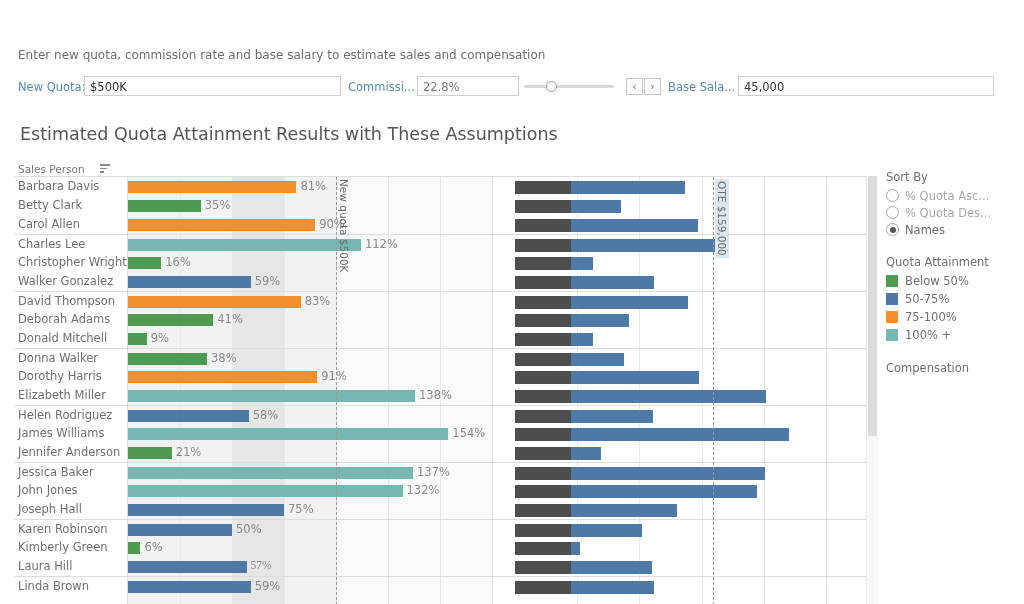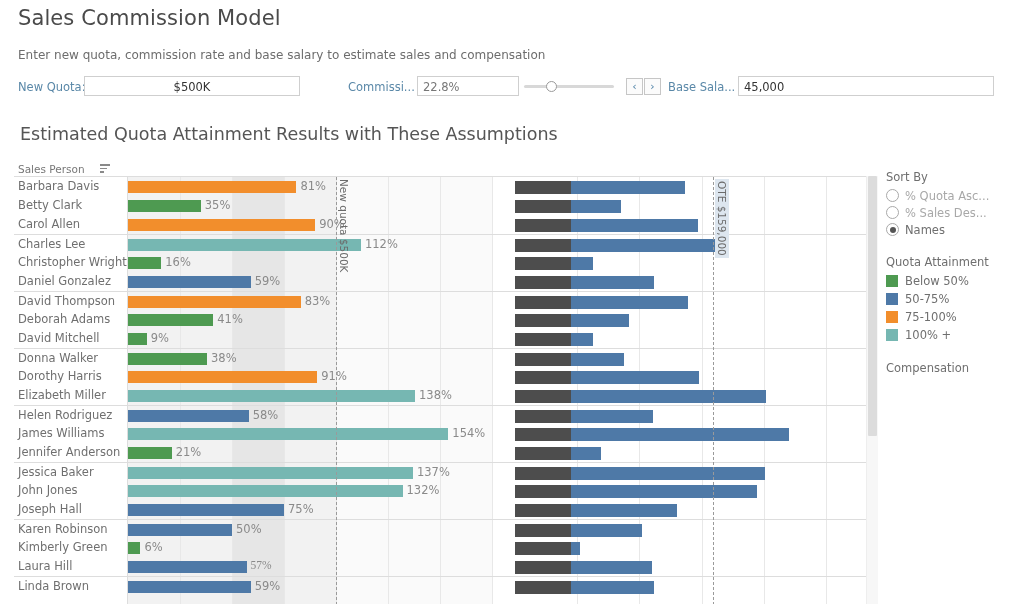--- a/index.html
+++ b/index.html
@@ -143,26 +143,25 @@
   .lg-gap { height: 17px; }
   .sw-item { display: flex; align-items: center; height: 18px; }
   .swatch { width: 12px; height: 12px; margin-right: 7px; flex: none; }
   .sw-label { font-size: 11.5px; color: #6f6f6f; white-space: nowrap; }
 </style>
 </head>
 <body>
 
 <div id="app">
 
-  <div class="dash-title">Sales Commission Model</div>
   <div class="dash-sub">Enter new quota, commission rate and base salary to estimate sales and compensation</div>
 
   <div class="ctrl-row">
     <div class="ctrl-label" style="left:18px;">New Quota:</div>
-    <div class="ctrl-input" style="left:84px;width:216px;text-align:center;">$500K</div>
+    <div class="ctrl-input" style="left:84px;width:257px;">$500K</div>
 
     <div class="ctrl-label" style="left:348px;">Commissi...</div>
     <div class="ctrl-input" style="left:417px;width:102px;color:#777;">22.8%</div>
 
     <div class="slider-wrap" style="left:524px;width:92px;">
       <div class="slider-track"></div>
       <div class="slider-knob" id="slider-knob" style="left: 21.6px;"></div>
     </div>
 
     <div class="stepper" style="left:626px;">‹</div>
@@ -231,21 +230,21 @@
         <div class="lpane">
           <div class="lbar" style="width: 33.28px; background: rgb(78, 154, 81);"></div>
           <div class="lbl" style="left: 37.28px; text-align: center;">16%</div>
         </div>
         <div class="rpane">
           <div class="rbar" style="left: 22px; width: 55.95px; background: rgb(77, 77, 77);"></div>
           <div class="rbar" style="left: 77.95px; width: 22.38px; background: rgb(78, 121, 167);"></div>
         </div>
       </div>
       <div class="row" style="z-index: 3;">
-        <div class="row-name">Daniel Gonzalez</div>
+        <div class="row-name">Walker Gonzalez</div>
         <div class="lpane">
           <div class="lbar" style="width: 122.72px; background: rgb(78, 121, 167);"></div>
           <div class="lbl" style="left: 126.72px;">59%</div>
         </div>
         <div class="rpane">
           <div class="rbar" style="left: 22px; width: 55.95px; background: rgb(77, 77, 77);"></div>
           <div class="rbar" style="left: 77.95px; width: 83.3033px; background: rgb(78, 121, 167);"></div>
         </div>
       </div>
       <div class="row grp" style="z-index: 3;">
@@ -264,21 +263,21 @@
         <div class="lpane">
           <div class="lbar" style="width: 85.28px; background: rgb(78, 154, 81);"></div>
           <div class="lbl" style="left: 89.28px;">41%</div>
         </div>
         <div class="rpane">
           <div class="rbar" style="left: 22px; width: 55.95px; background: rgb(77, 77, 77);"></div>
           <div class="rbar" style="left: 77.95px; width: 58.4367px; background: rgb(78, 121, 167);"></div>
         </div>
       </div>
       <div class="row" style="z-index: 3;">
-        <div class="row-name">David Mitchell</div>
+        <div class="row-name">Donald Mitchell</div>
         <div class="lpane">
           <div class="lbar" style="width: 18.72px; background: rgb(78, 154, 81);"></div>
           <div class="lbl" style="left: 22.72px;">9%</div>
         </div>
         <div class="rpane">
           <div class="rbar" style="left: 22px; width: 55.95px; background: rgb(77, 77, 77);"></div>
           <div class="rbar" style="left: 77.95px; width: 22.38px; background: rgb(78, 121, 167);"></div>
         </div>
       </div>
       <div class="row grp" style="z-index: 3;">
@@ -453,21 +452,21 @@
 
   <div class="legend">
     <div class="lg-title">Sort By</div>
     <div id="sort-options">
         <div class="radio-item">
           <span class="radio"></span>
           <span class="radio-label" style="color: rgb(168, 168, 168);">% Quota Asc...</span>
         </div>
         <div class="radio-item">
           <span class="radio"></span>
-          <span class="radio-label" style="color: rgb(168, 168, 168);">% Sales Des...</span>
+          <span class="radio-label" style="color: rgb(168, 168, 168);">% Quota Des...</span>
         </div>
         <div class="radio-item">
           <span class="radio on"></span>
           <span class="radio-label" style="color: rgb(111, 111, 111);">Names</span>
         </div>
       </div>
     <div class="lg-gap"></div>
     <div class="lg-title">Quota Attainment</div>
     <div id="qa-items">
         <div class="sw-item">

